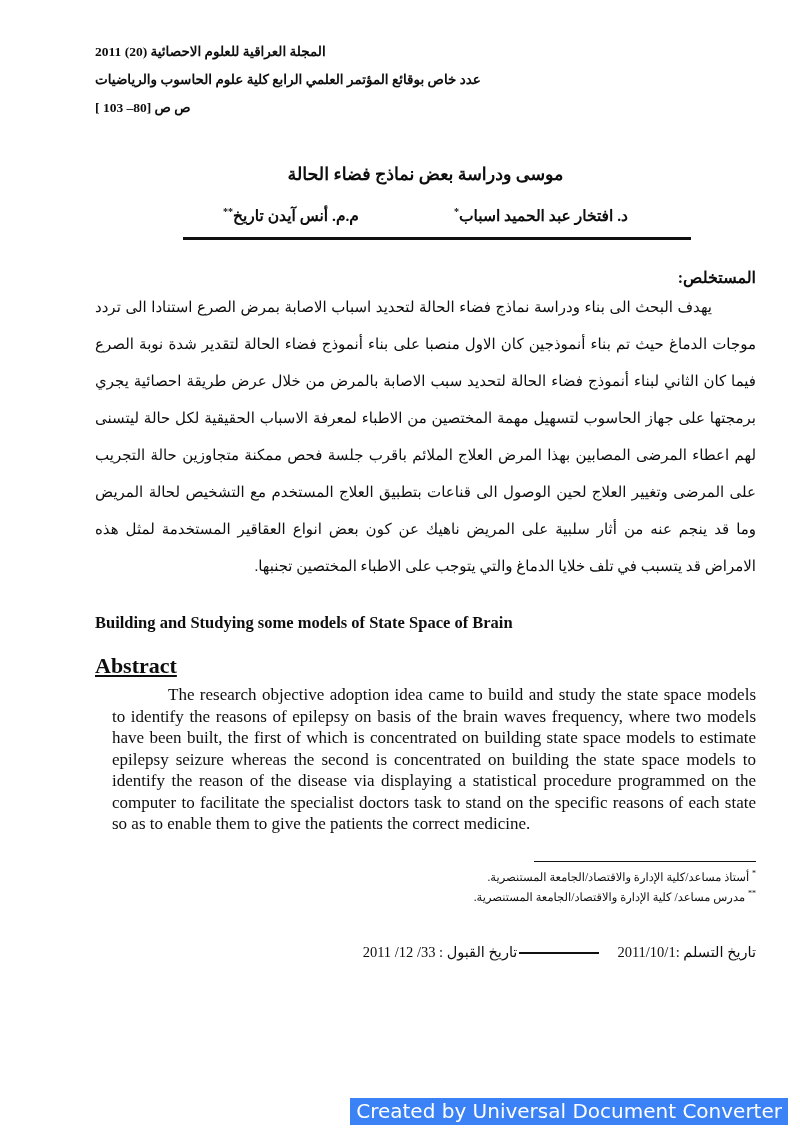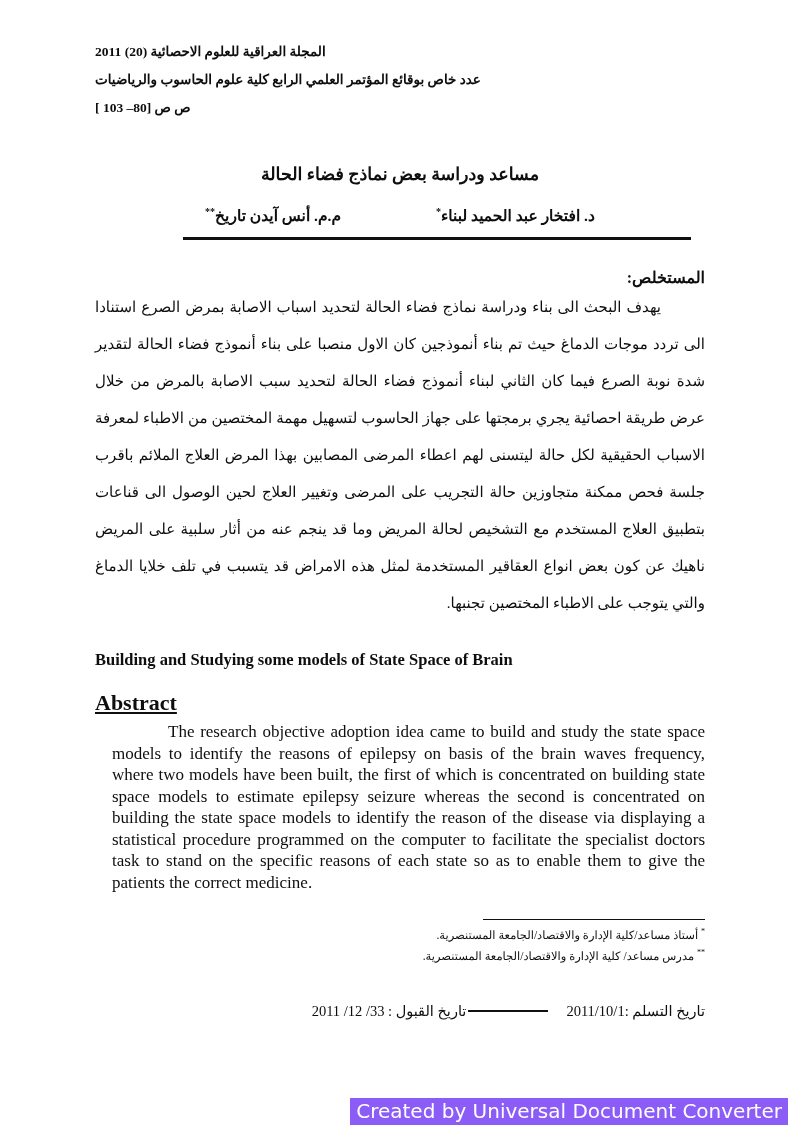--- a/index.html
+++ b/index.html
@@ -12,21 +12,21 @@
     height: 1132px;
     position: relative;
     overflow: hidden;
     font-family: "Liberation Serif", serif;
     color: #0e0e0e;
   }
   .page {
     box-sizing: border-box;
     width: 800px;
     height: 1132px;
-    padding: 38px 95px 0 95px;
+    padding: 38px 44px 0 95px;
   }
 
   
   .journal-header {
     direction: rtl;
     text-align: left;
     font-weight: bold;
     font-size: 13.5px;
     line-height: 28px;
     font-family: "Liberation Serif", serif;
@@ -151,25 +151,25 @@
 
 <div class="page">
 
   <div class="journal-header">
     <div>المجلة العراقية للعلوم الاحصائية (20) 2011</div>
     <div>عدد خاص بوقائع المؤتمر العلمي الرابع كلية علوم الحاسوب والرياضيات</div>
     <div>ص ص [80– 103 ]</div>
   </div>
 
   <div class="title-ar">
-    <div>مساعد ودراسة بعض نماذج فضاء الحالة</div>
+    <div>موسى ودراسة بعض نماذج فضاء الحالة</div>
   </div>
 
   <div class="authors">
-    <span class="author"><span>د. افتخار عبد الحميد لبناء</span><sup>*</sup></span>
+    <span class="author"><span>د. افتخار عبد الحميد اسباب</span><sup>*</sup></span>
     <span class="author"><span>م.م. أنس آيدن تاريخ</span><sup>**</sup></span>
   </div>
 
   <div class="title-rule"></div>
 
   <div class="abstract-ar-heading">المستخلص:</div>
   <div class="abstract-ar-body">يهدف البحث الى بناء ودراسة نماذج فضاء الحالة لتحديد اسباب الاصابة بمرض الصرع استنادا الى تردد موجات الدماغ حيث تم بناء أنموذجين كان الاول منصبا على بناء أنموذج فضاء الحالة لتقدير شدة نوبة الصرع فيما كان الثاني لبناء أنموذج فضاء الحالة لتحديد سبب الاصابة بالمرض من خلال عرض طريقة احصائية يجري برمجتها على جهاز الحاسوب لتسهيل مهمة المختصين من الاطباء لمعرفة الاسباب الحقيقية لكل حالة ليتسنى لهم اعطاء المرضى المصابين بهذا المرض العلاج الملائم باقرب جلسة فحص ممكنة متجاوزين حالة التجريب على المرضى وتغيير العلاج لحين الوصول الى قناعات بتطبيق العلاج المستخدم مع التشخيص لحالة المريض وما قد ينجم عنه من أثار سلبية على المريض ناهيك عن كون بعض انواع العقاقير المستخدمة لمثل هذه الامراض قد يتسبب في تلف خلايا الدماغ والتي يتوجب على الاطباء المختصين تجنبها.</div>
 
   <div class="title-en">
     <div>Building and Studying some models of State Space of Brain</div>
@@ -185,13 +185,13 @@
   </div>
 
   <div class="dates">
     <span class="received">تاريخ التسلم :2011/10/1</span>
     <span class="date-separator"></span>
     <span class="accepted">تاريخ القبول : 33/ 12/ 2011</span>
   </div>
 
 </div>
 
-<div class="watermark" style="background: #8b5cf6; color: rgb(255, 255, 255);">Created by Universal Document Converter</div>
+<div class="watermark" style="background: #3b82f6; color: rgb(255, 255, 255);">Created by Universal Document Converter</div>
 
 </body></html>

